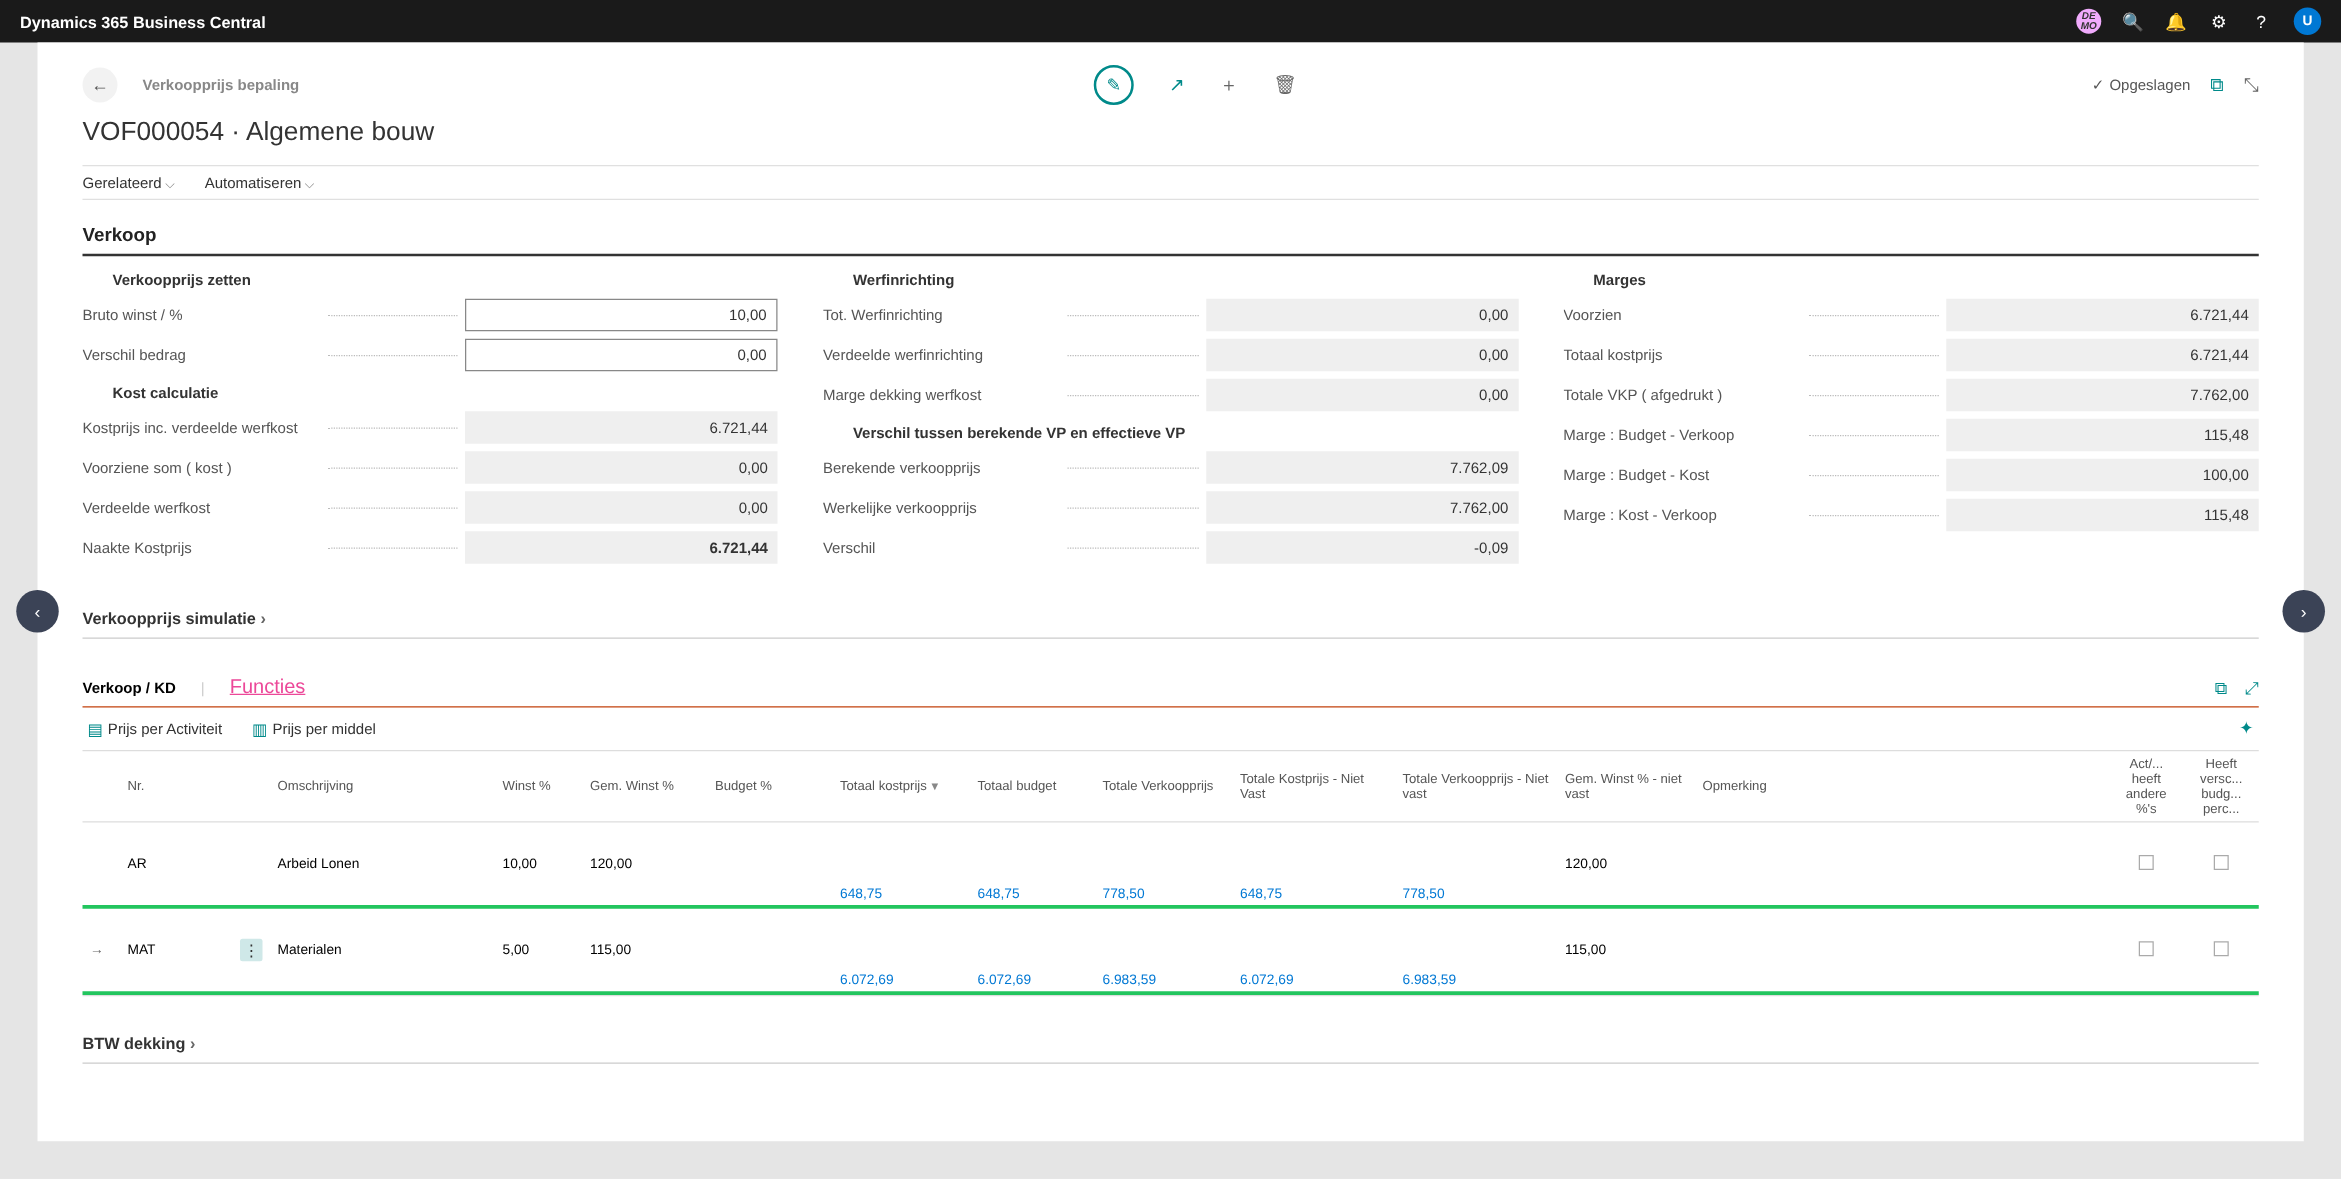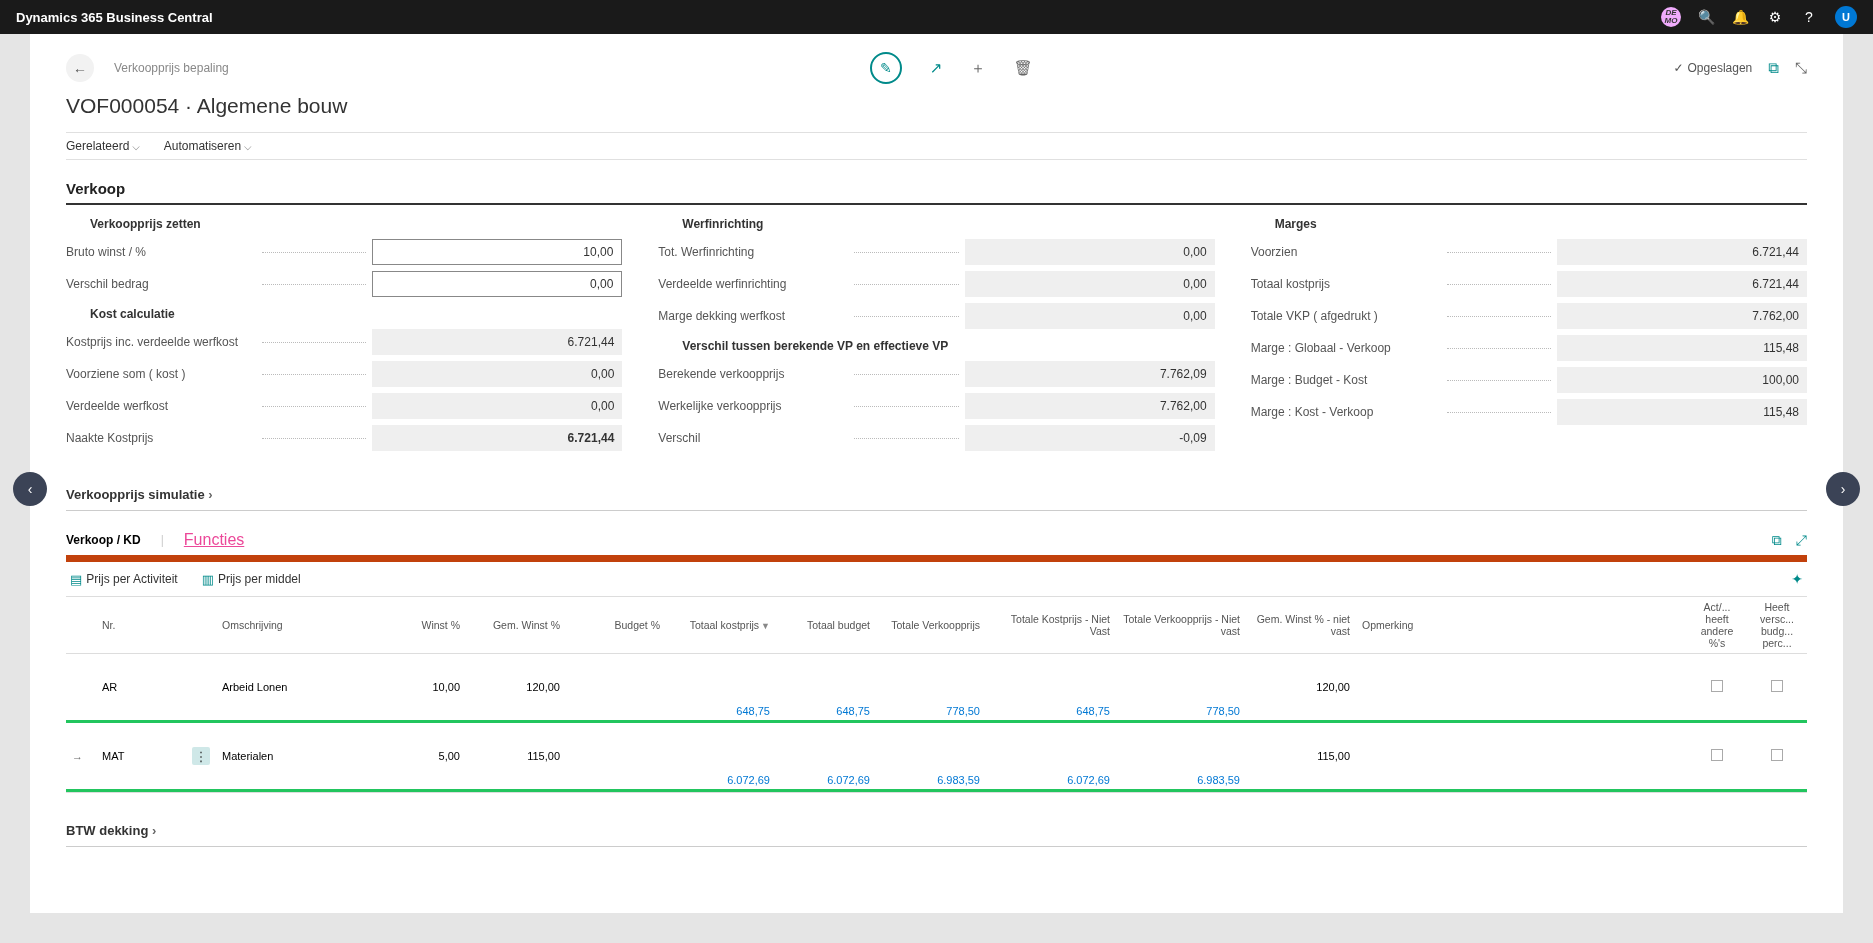--- a/index.html
+++ b/index.html
@@ -20,21 +20,21 @@
 
 
 .side-arrow { position: absolute; top: 50%; transform: translateY(-50%); width: 34px; height: 34px; border-radius: 50%; background: #3b4356; color: #fff; display: flex; align-items: center; justify-content: center; cursor: pointer; font-size: 14px; z-index: 5; }
 .side-arrow.left { left: 13px; }
 .side-arrow.right { right: 13px; }
 
 
 .pg-header { display: flex; align-items: center; justify-content: space-between; }
 .pg-header-left { display: flex; align-items: center; gap: 20px; }
 .back-btn { width: 28px; height: 28px; border-radius: 50%; background: #f2f2f2; display: flex; align-items: center; justify-content: center; cursor: pointer; font-size: 14px; color: #555; }
-.pg-breadcrumb { font-size: 12px; color: #888; }
+.pg-breadcrumb { font-size: 12px; color: #888; font-weight: bold; }
 .pg-header-center { display: flex; gap: 28px; align-items: center; }
 .pencil-btn { width: 32px; height: 32px; border: 2px solid #008a8a; border-radius: 50%; display: flex; align-items: center; justify-content: center; color: #008a8a; font-size: 14px; cursor: pointer; }
 .hicon { font-size: 15px; color: #666; cursor: pointer; }
 .hicon.teal { color: #008a8a; }
 .pg-header-right { display: flex; align-items: center; gap: 16px; font-size: 12px; color: #555; }
 .saved-status::before { content: "✓"; margin-right: 4px; color: #555; }
 
 
 .pg-title { font-size: 21px; font-weight: 300; color: #333; margin-top: 10px; margin-bottom: 14px; }
 
@@ -56,40 +56,40 @@
 .fld-val { flex: 0 0 250px; text-align: right; padding: 4px 8px; font-size: 12px; color: #333; }
 .fld-val.input { border: 1px solid #888; background: #fff; height: 26px; display: flex; align-items: center; justify-content: flex-end; }
 .fld-val.ro { background: #efefef; height: 26px; display: flex; align-items: center; justify-content: flex-end; }
 .fld-val.bold { font-weight: 600; }
 
 
 .collapse-head { font-size: 13px; font-weight: 600; color: #333; margin-top: 30px; padding-bottom: 8px; border-bottom: 1px solid #ccc; cursor: pointer; }
 .collapse-head::after { content: " ›"; color: #666; }
 
 
-.kd-bar { display: flex; justify-content: space-between; align-items: center; margin-top: 20px; border-bottom: 7px solid #c2410c; padding-bottom: 6px; }
+.kd-bar { display: flex; justify-content: space-between; align-items: center; margin-top: 30px; border-bottom: 1px solid #c2410c; padding-bottom: 6px; }
 .kd-left { display: flex; gap: 20px; align-items: center; font-size: 12px; }
 .kd-left .sep { color: #ccc; }
 .kd-link { color: #ec4899; text-decoration: underline; cursor: pointer; font-size: 16px; }
 .kd-right { display: flex; gap: 14px; color: #008a8a; font-size: 14px; }
 .kd-right span { cursor: pointer; }
 
 .kd-tools { display: flex; justify-content: space-between; align-items: center; padding: 8px 4px; }
 .kd-tools-left { display: flex; gap: 24px; font-size: 12px; color: #333; }
 .kd-tool { cursor: pointer; display: flex; align-items: center; gap: 4px; }
 .kd-tool .ico { color: #008a8a; font-size: 13px; }
 .kd-tools-right .ico { color: #008a8a; font-size: 14px; cursor: pointer; }
 
 
 .tbl { border-top: 1px solid #ddd; border-bottom: 1px solid #ddd; font-size: 11px; }
 .tbl-row { display: grid; grid-template-columns: 30px 90px 30px 180px 70px 100px 100px 110px 100px 110px 130px 130px 110px 1fr 60px 60px; align-items: center; min-height: 24px; }
 .tbl-head { color: #555; font-size: 10.5px; border-bottom: 1px solid #ddd; }
 .tbl-head .c { padding: 4px 6px; white-space: normal; line-height: 12px; }
 .tbl-body .c { padding: 3px 6px; white-space: nowrap; overflow: hidden; }
-.c.r { text-align: right; }
+.c.r { }
 .c.ctr { text-align: center; }
 .link { color: #0078d4; cursor: pointer; margin-top: 48px; }
 .tbl-body .tbl-row { border-bottom: 3px solid #22c55e; }
 .rowmark { color: #666; }
 .vdots { background: #cfe8e8; width: 18px; height: 18px; display: flex; align-items: center; justify-content: center; border-radius: 2px; color: #333; font-size: 13px; cursor: pointer; }
 .chk { width: 12px; height: 12px; border: 1px solid #aaa; display: inline-block; }
 .filter-icon { font-size: 9px; color: #888; margin-left: 2px; }
 </style>
 </head>
 <body>
@@ -223,21 +223,21 @@
           <span class="fld-label">Totaal kostprijs</span>
           <span class="fld-dots"></span>
           <span class="fld-val ro">6.721,44</span>
         </div>
         <div class="fld">
           <span class="fld-label">Totale VKP ( afgedrukt )</span>
           <span class="fld-dots"></span>
           <span class="fld-val ro">7.762,00</span>
         </div>
         <div class="fld">
-          <span class="fld-label">Marge : Globaal - Verkoop</span>
+          <span class="fld-label">Marge : Budget - Verkoop</span>
           <span class="fld-dots"></span>
           <span class="fld-val ro">115,48</span>
         </div>
         <div class="fld">
           <span class="fld-label">Marge : Budget - Kost</span>
           <span class="fld-dots"></span>
           <span class="fld-val ro">100,00</span>
         </div>
         <div class="fld">
           <span class="fld-label">Marge : Kost - Verkoop</span>

